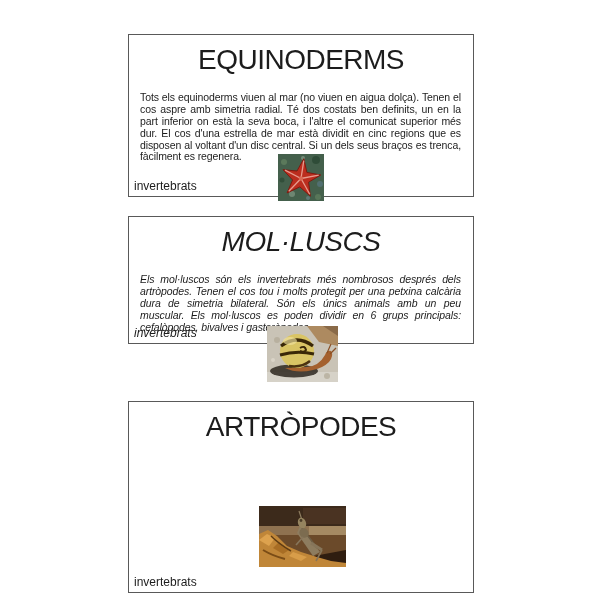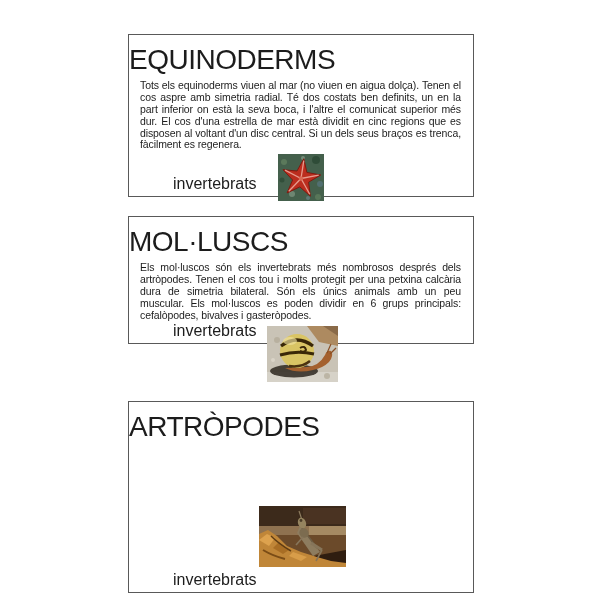--- a/index.html
+++ b/index.html
@@ -18,40 +18,40 @@
   .card {
     position: absolute;
     left: 128px;
     width: 346px;
     box-sizing: border-box;
     border: 1px solid #595959;
     background: #ffffff;
   }
   .card-title {
     margin: 9px 0 0 0;
+    text-align: center;
     font-size: 28px;
     font-weight: 400;
     letter-spacing: -0.5px;
     line-height: 1.15;
     color: #1c1c1c;
   }
   .card-body {
-    margin: 4px 12px 0 11px;
+    margin: 16px 12px 0 11px;
     text-align: justify;
     font-size: 10.5px;
     line-height: 1.13;
     letter-spacing: -0.1px;
     color: #1c1c1c;
   }
   .card-footer {
     position: absolute;
     left: 5px; bottom: 3px;
-    font-size: 16px;
+    font-size: 12px;
     color: #1c1c1c;
-    margin-left: 39px;
   }
   .card-photo { position: absolute; line-height: 0; }
   .card-photo svg { display: block; }
 </style>
 </head>
 <body>
 
 <div class="page">
 
   <section class="card" style="top:34px; height:163px;">
@@ -75,21 +75,21 @@
           <line x1="23" y1="24.5" x2="40.7" y2="21.2"></line>
           <line x1="23" y1="24.5" x2="31.8" y2="40.2"></line>
           <line x1="23" y1="24.5" x2="10.8" y2="37.2"></line>
           <line x1="23" y1="24.5" x2="7" y2="16.2"></line>
         </g>
         <circle cx="23" cy="24.5" r="2.2" fill="#d96a55"></circle>
       </svg>
     </div>
   </section>
 
-  <section class="card" style="top:216px; height:128px;">
+  <section class="card" style="top:216px; height:128px;font-style:italic;">
     <h1 class="card-title">MOL·LUSCS</h1>
     <p class="card-body">Els mol·luscos són els invertebrats més nombrosos després dels artròpodes. Tenen el cos tou i molts protegit per una petxina calcària dura de simetria bilateral. Són els únics animals amb un peu muscular. Els mol·luscos es poden dividir en 6 grups principals: cefalòpodes, bivalves i gasteròpodes.</p>
     <span class="card-footer">invertebrats</span>
     <div class="card-photo" style="left:138px; top:109px;">
       <svg width="71" height="56" viewBox="0 0 71 56" xmlns="http://www.w3.org/2000/svg">
         <rect x="0" y="0" width="71" height="56" fill="#c9c3b6"></rect>
         <path d="M40,0 L71,0 L71,20 L52,16 Z" fill="#ad8a60"></path>
         <path d="M56,0 L71,0 L71,10 Z" fill="#8a6a48"></path>
         <rect x="0" y="46" width="71" height="10" fill="#d6d2c8"></rect>
         <circle cx="10" cy="14" r="3" fill="#b0a896" opacity="0.7"></circle>

